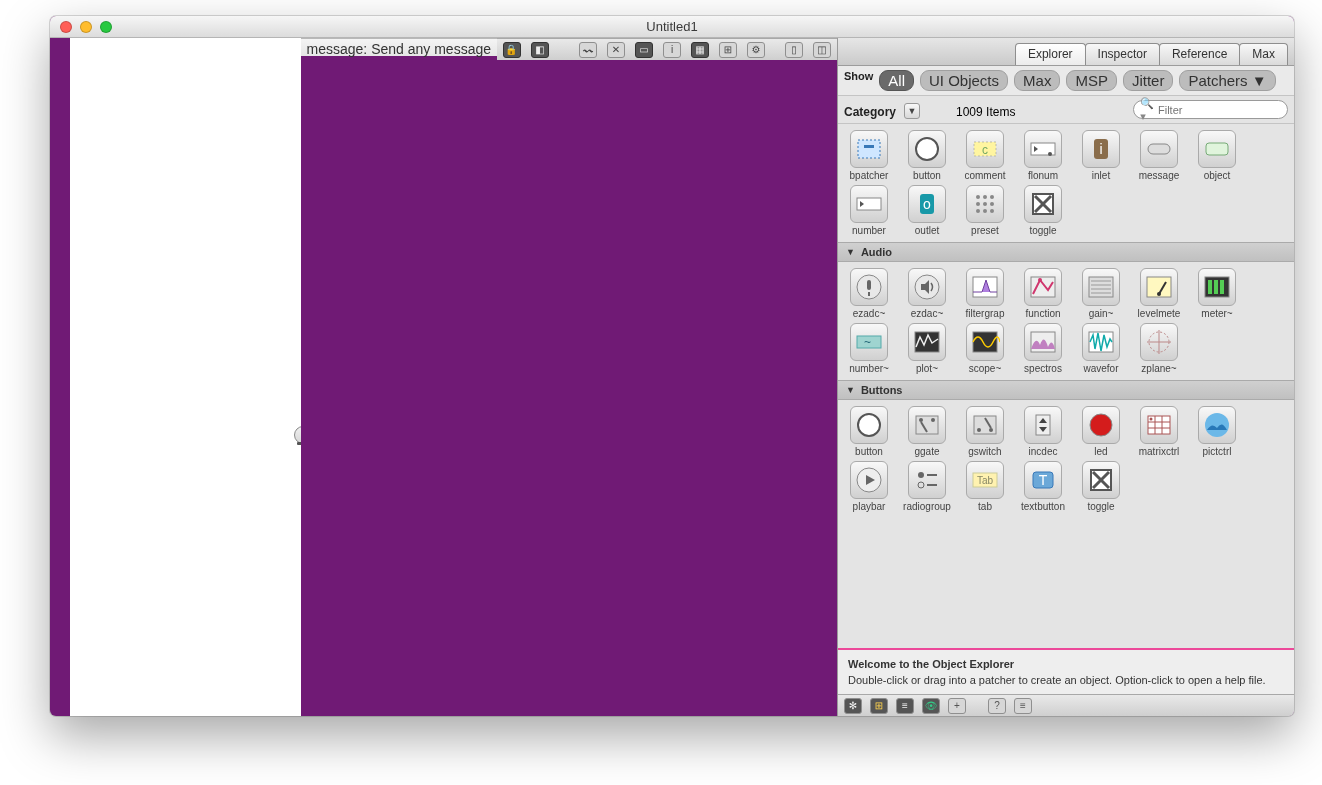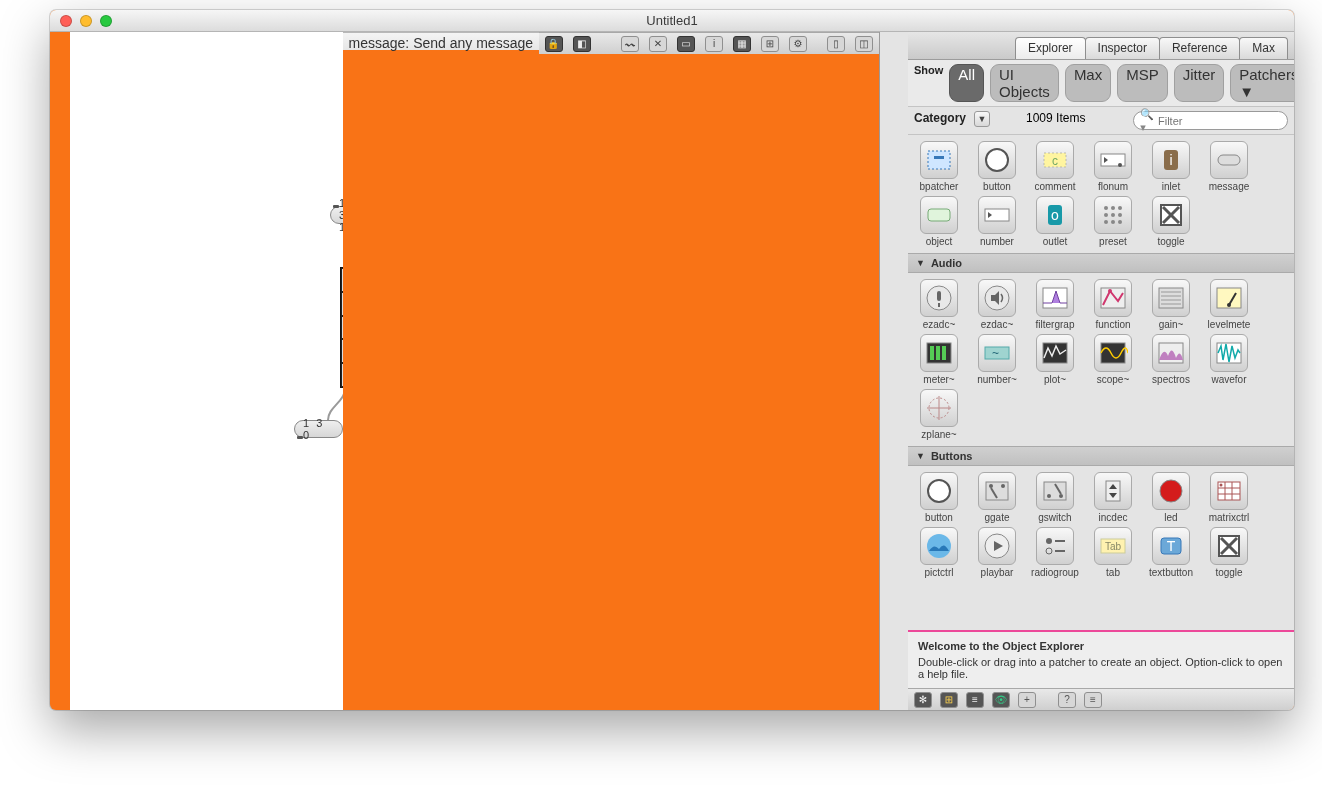--- a/index.html
+++ b/index.html
@@ -1,17 +1,17 @@
 <!DOCTYPE html>
 <html><head>
 <meta charset="utf-8">
 <style>
 * { box-sizing: border-box; margin: 0; padding: 0; font-family: "Lucida Grande", Helvetica, Arial, sans-serif; }
 body { background: #fff; width: 1322px; height: 785px; overflow: hidden; }
-.window { position: absolute; left: 50px; top: 10px; width: 1244px; height: 700px; background: #f97316; border-radius: 6px; box-shadow: 0 20px 50px rgba(0,0,0,.35), 0 0 0 1px rgba(0,0,0,.15); overflow: hidden; }
+.window { position: absolute; left: 50px; top: 16px; width: 1244px; height: 700px; background: #701a75; border-radius: 6px; box-shadow: 0 20px 50px rgba(0,0,0,.35), 0 0 0 1px rgba(0,0,0,.15); overflow: hidden; }
 .titlebar { height: 22px; background: linear-gradient(#f6f6f6, #dcdcdc); border-bottom: 1px solid #b5b5b5; display: flex; align-items: center; position: relative; }
 .traffic { display: flex; gap: 8px; padding-left: 10px; }
 .tl { width: 12px; height: 12px; border-radius: 50%; border: 1px solid rgba(0,0,0,.2); }
 .tl.red { background: #ff5f57; }
 .tl.yellow { background: #ffbd2e; }
 .tl.green { background: #28c940; }
 .title { position: absolute; left: 0; right: 0; text-align: center; font-size: 13px; color: #3a3a3a; pointer-events: none; }
 .content { display: flex; height: calc(100% - 22px); }
 .patcher { flex: 1; display: flex; flex-direction: row; border-right: 1px solid #9a9a9a; padding-left: 20px; }
 .canvas { flex: 1; background: #fff; position: relative; overflow: hidden; }
@@ -26,29 +26,29 @@
 .msgbox::before { left:2px; }
 .msgbox::after { left:auto; right:auto; display:none; }
 .msgbox.out::before { top:auto; bottom:-2px; }
 
 .matrix { position: absolute; left: 270px; top: 235px; width: 214px; height: 121px; background:#dcdcdc; border:1px solid #111; }
 .matrix-grid { width:100%; height:100%; display:grid; grid-template-columns: repeat(8, 1fr); grid-template-rows: repeat(5, 1fr); }
 .matrix-grid div { border: 1px solid #222; }
 
 svg.cords { position:absolute; left:0; top:0; width:100%; height:100%; pointer-events:none; }
 
-.sidebar { width: 414px; background: #e4e4e4; display:flex; flex-direction:column;padding-left:28px; }
+.sidebar { width: 456px; background: #e4e4e4; display:flex; flex-direction:column; }
 .tabs { height: 28px; background: linear-gradient(#e6e6e6,#cacaca); border-bottom:1px solid #9c9c9c; display:flex; justify-content:flex-end; align-items:flex-end; padding: 0 6px; }
 .tab { height: 22px; padding: 3px 12px; font-size: 12px; background: linear-gradient(#f8f8f8,#dadada); border:1px solid #8e8e8e; border-bottom:none; border-radius: 4px 4px 0 0; margin-left:-1px; color:#333; }
 .tab.active { background: linear-gradient(#fff,#ececec); }
 .filterrow { display:flex; gap:6px; padding: 4px 6px; background:#eaeaea; border-bottom:1px solid #c4c4c4; font-size:11px; }
 .pill { background: #bcbcbc; border-radius: 9px; padding: 1px 8px; font-size: 15px; color:#333; border:1px solid #a0a0a0; }
 .pill.active { background:#6a6a6a; color:#fff; border-color:#555; }
 .bold { font-weight:bold; color:#222; }
-.catrow { display:flex; align-items:flex-start; gap:8px; padding:4px 6px; background:#e4e4e4; border-bottom:1px solid #c4c4c4; font-size:12px; }
+.catrow { display:flex; align-items:flex-end; gap:8px; padding:4px 6px; background:#e4e4e4; border-bottom:1px solid #c4c4c4; font-size:12px; }
 .dropdown-arrow { width:16px; height:16px; border:1px solid #999; border-radius:3px; background:linear-gradient(#f8f8f8,#d8d8d8); display:flex;align-items:center;justify-content:center;font-size:9px;color:#444;}
 .search { flex:1; max-width:190px; height:19px; border:1px solid #9a9a9a; border-radius:10px; background:#fff; display:flex; align-items:center; padding:0 6px; gap:4px; font-size:11px; color:#888;}
 .search input { border:none; outline:none; font-size:11px; flex:1; background:transparent; }
 .palette-scroll { flex:1; overflow-y:auto; background:#e4e4e4; }
 .section-header { background: linear-gradient(#d0d0d0,#c0c0c0); border-top:1px solid #aaa; border-bottom:1px solid #aaa; padding:3px 8px; font-size:11px; font-weight:bold; color:#333; display:flex; align-items:center; gap:6px;}
 .section-header::before { content:"▼"; font-size:9px; }
 .palette-grid { display:flex; flex-wrap:wrap; padding: 6px 4px; gap: 4px 4px; }
 .obj { width: 54px; display:flex; flex-direction:column; align-items:center; gap:2px; }
 .obj-icon { width:38px; height:38px; border-radius:6px; background:linear-gradient(#f8f8f8,#d0d0d0); border:1px solid #aaa; display:flex; align-items:center; justify-content:center; font-size:10px; overflow:hidden; }
 .obj-label { font-size:10px; color:#444; text-align:center; width:54px; white-space:nowrap; overflow:hidden; }

